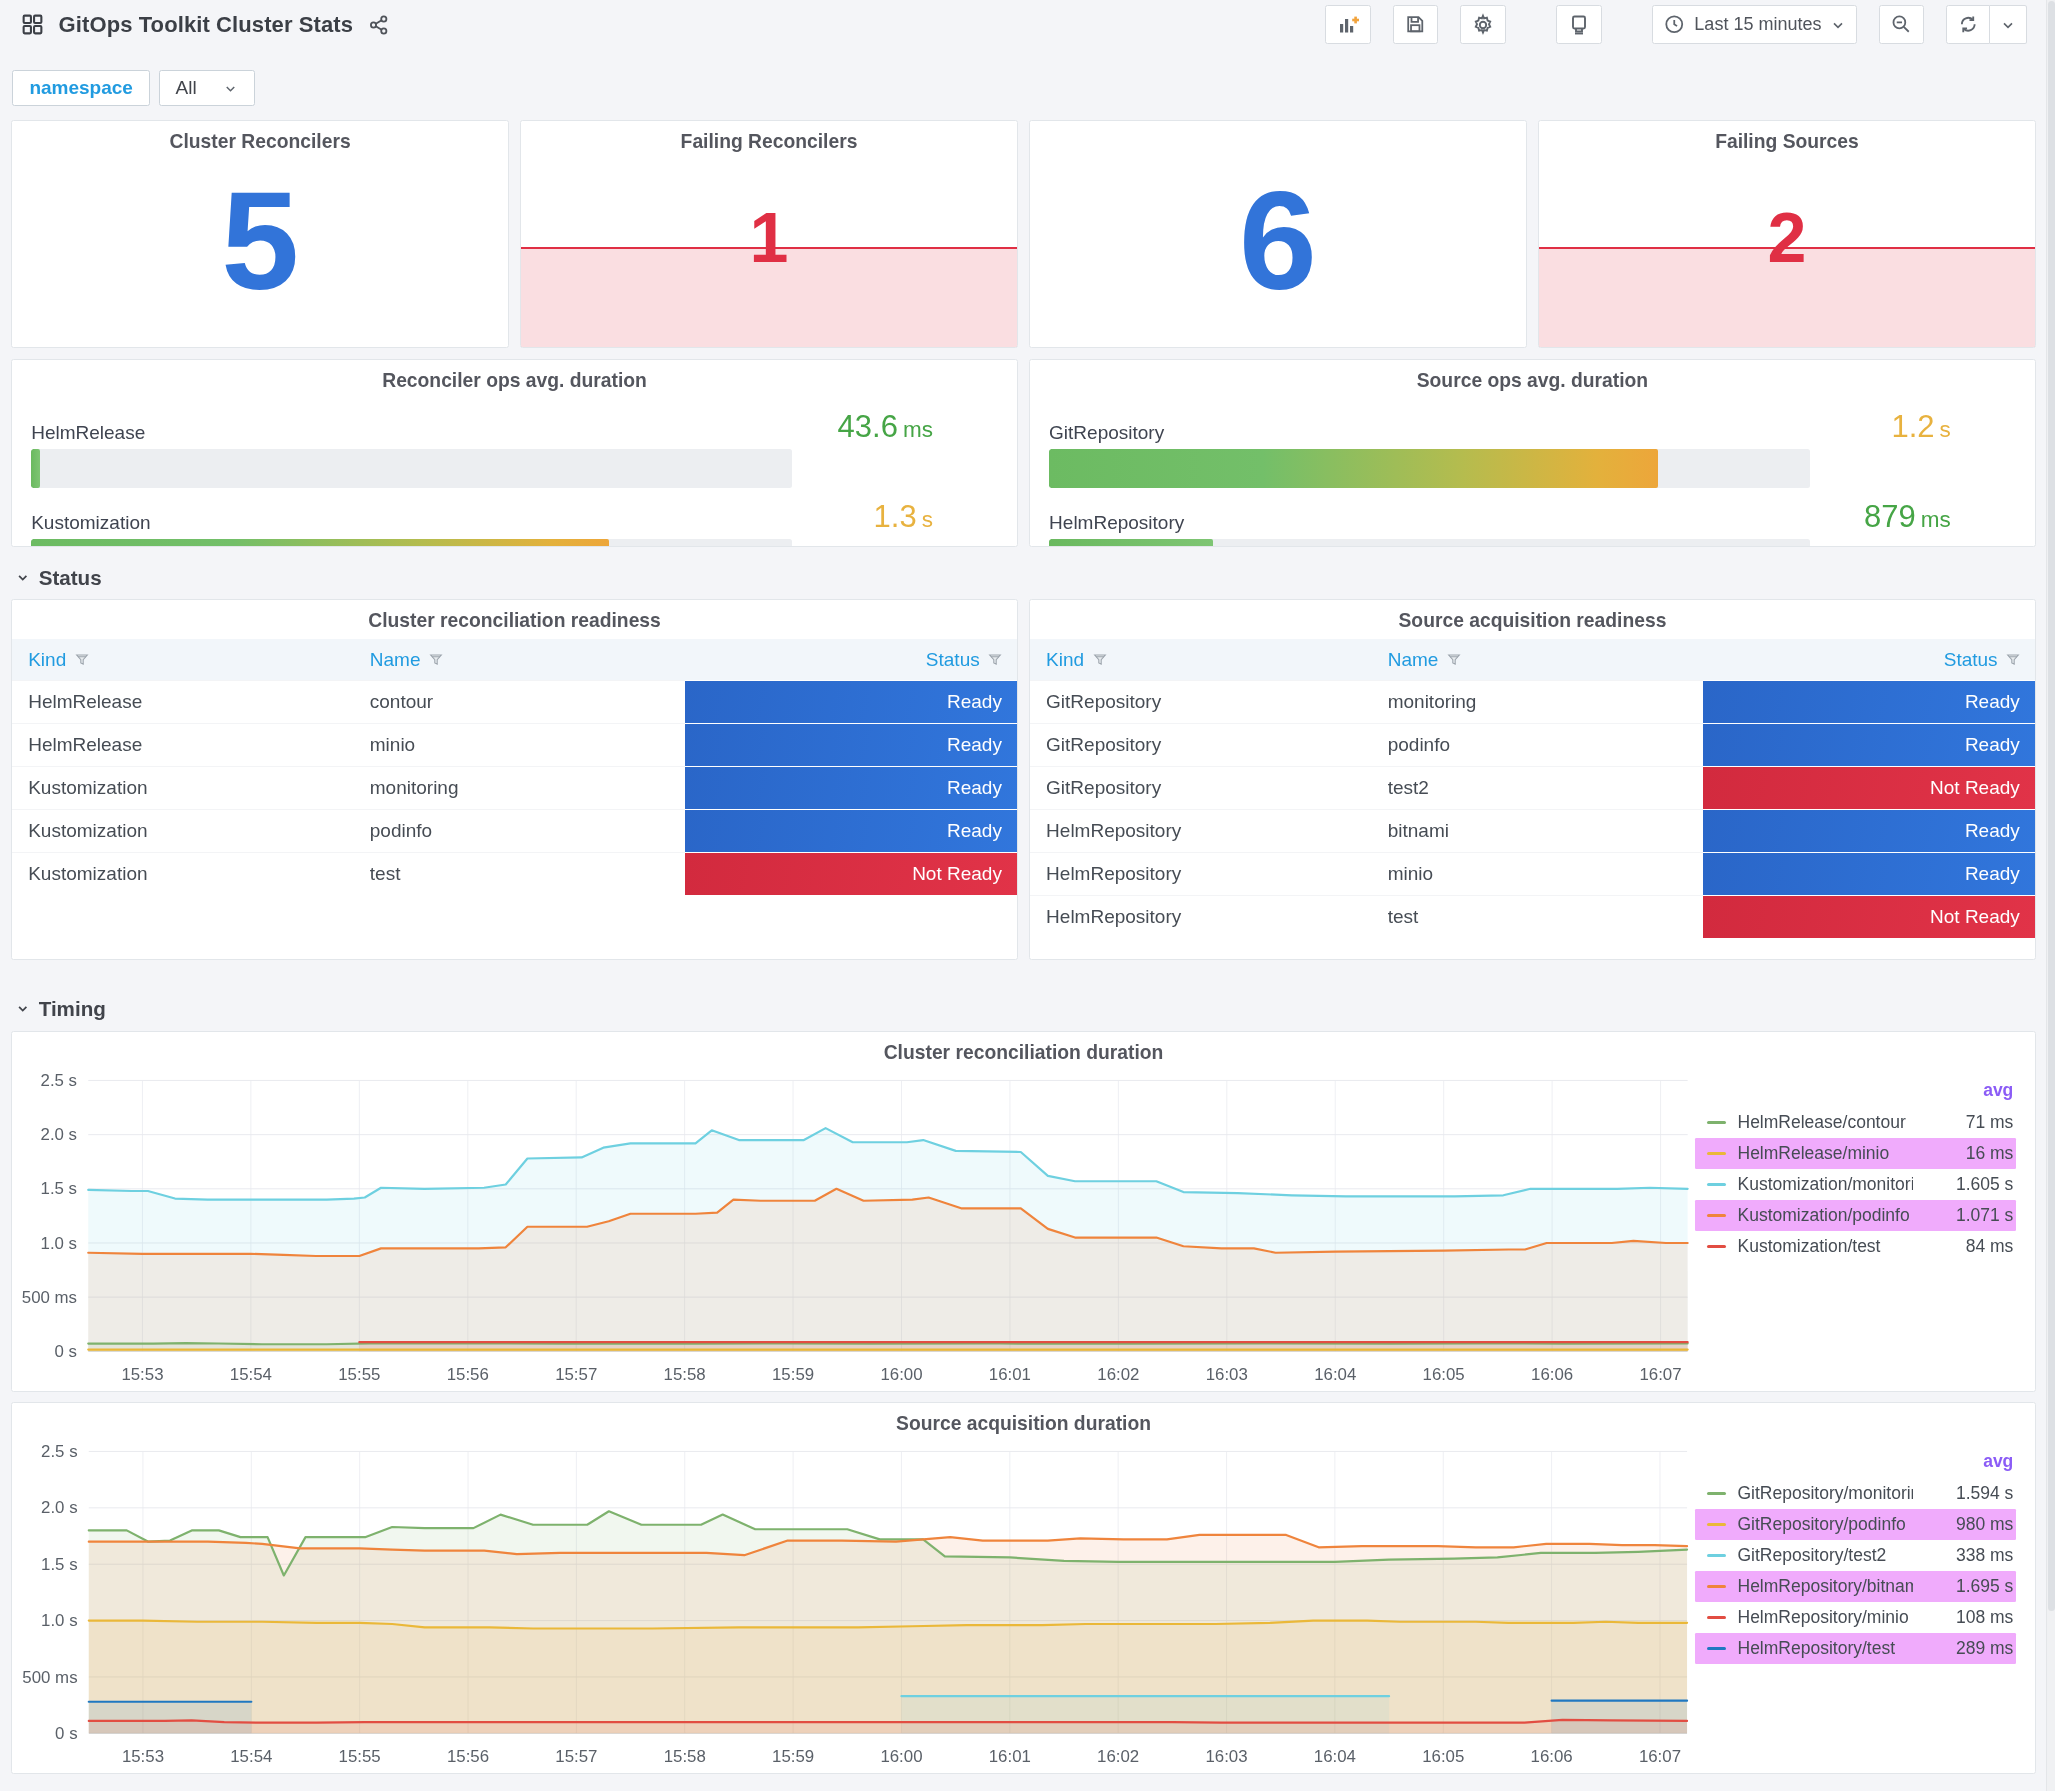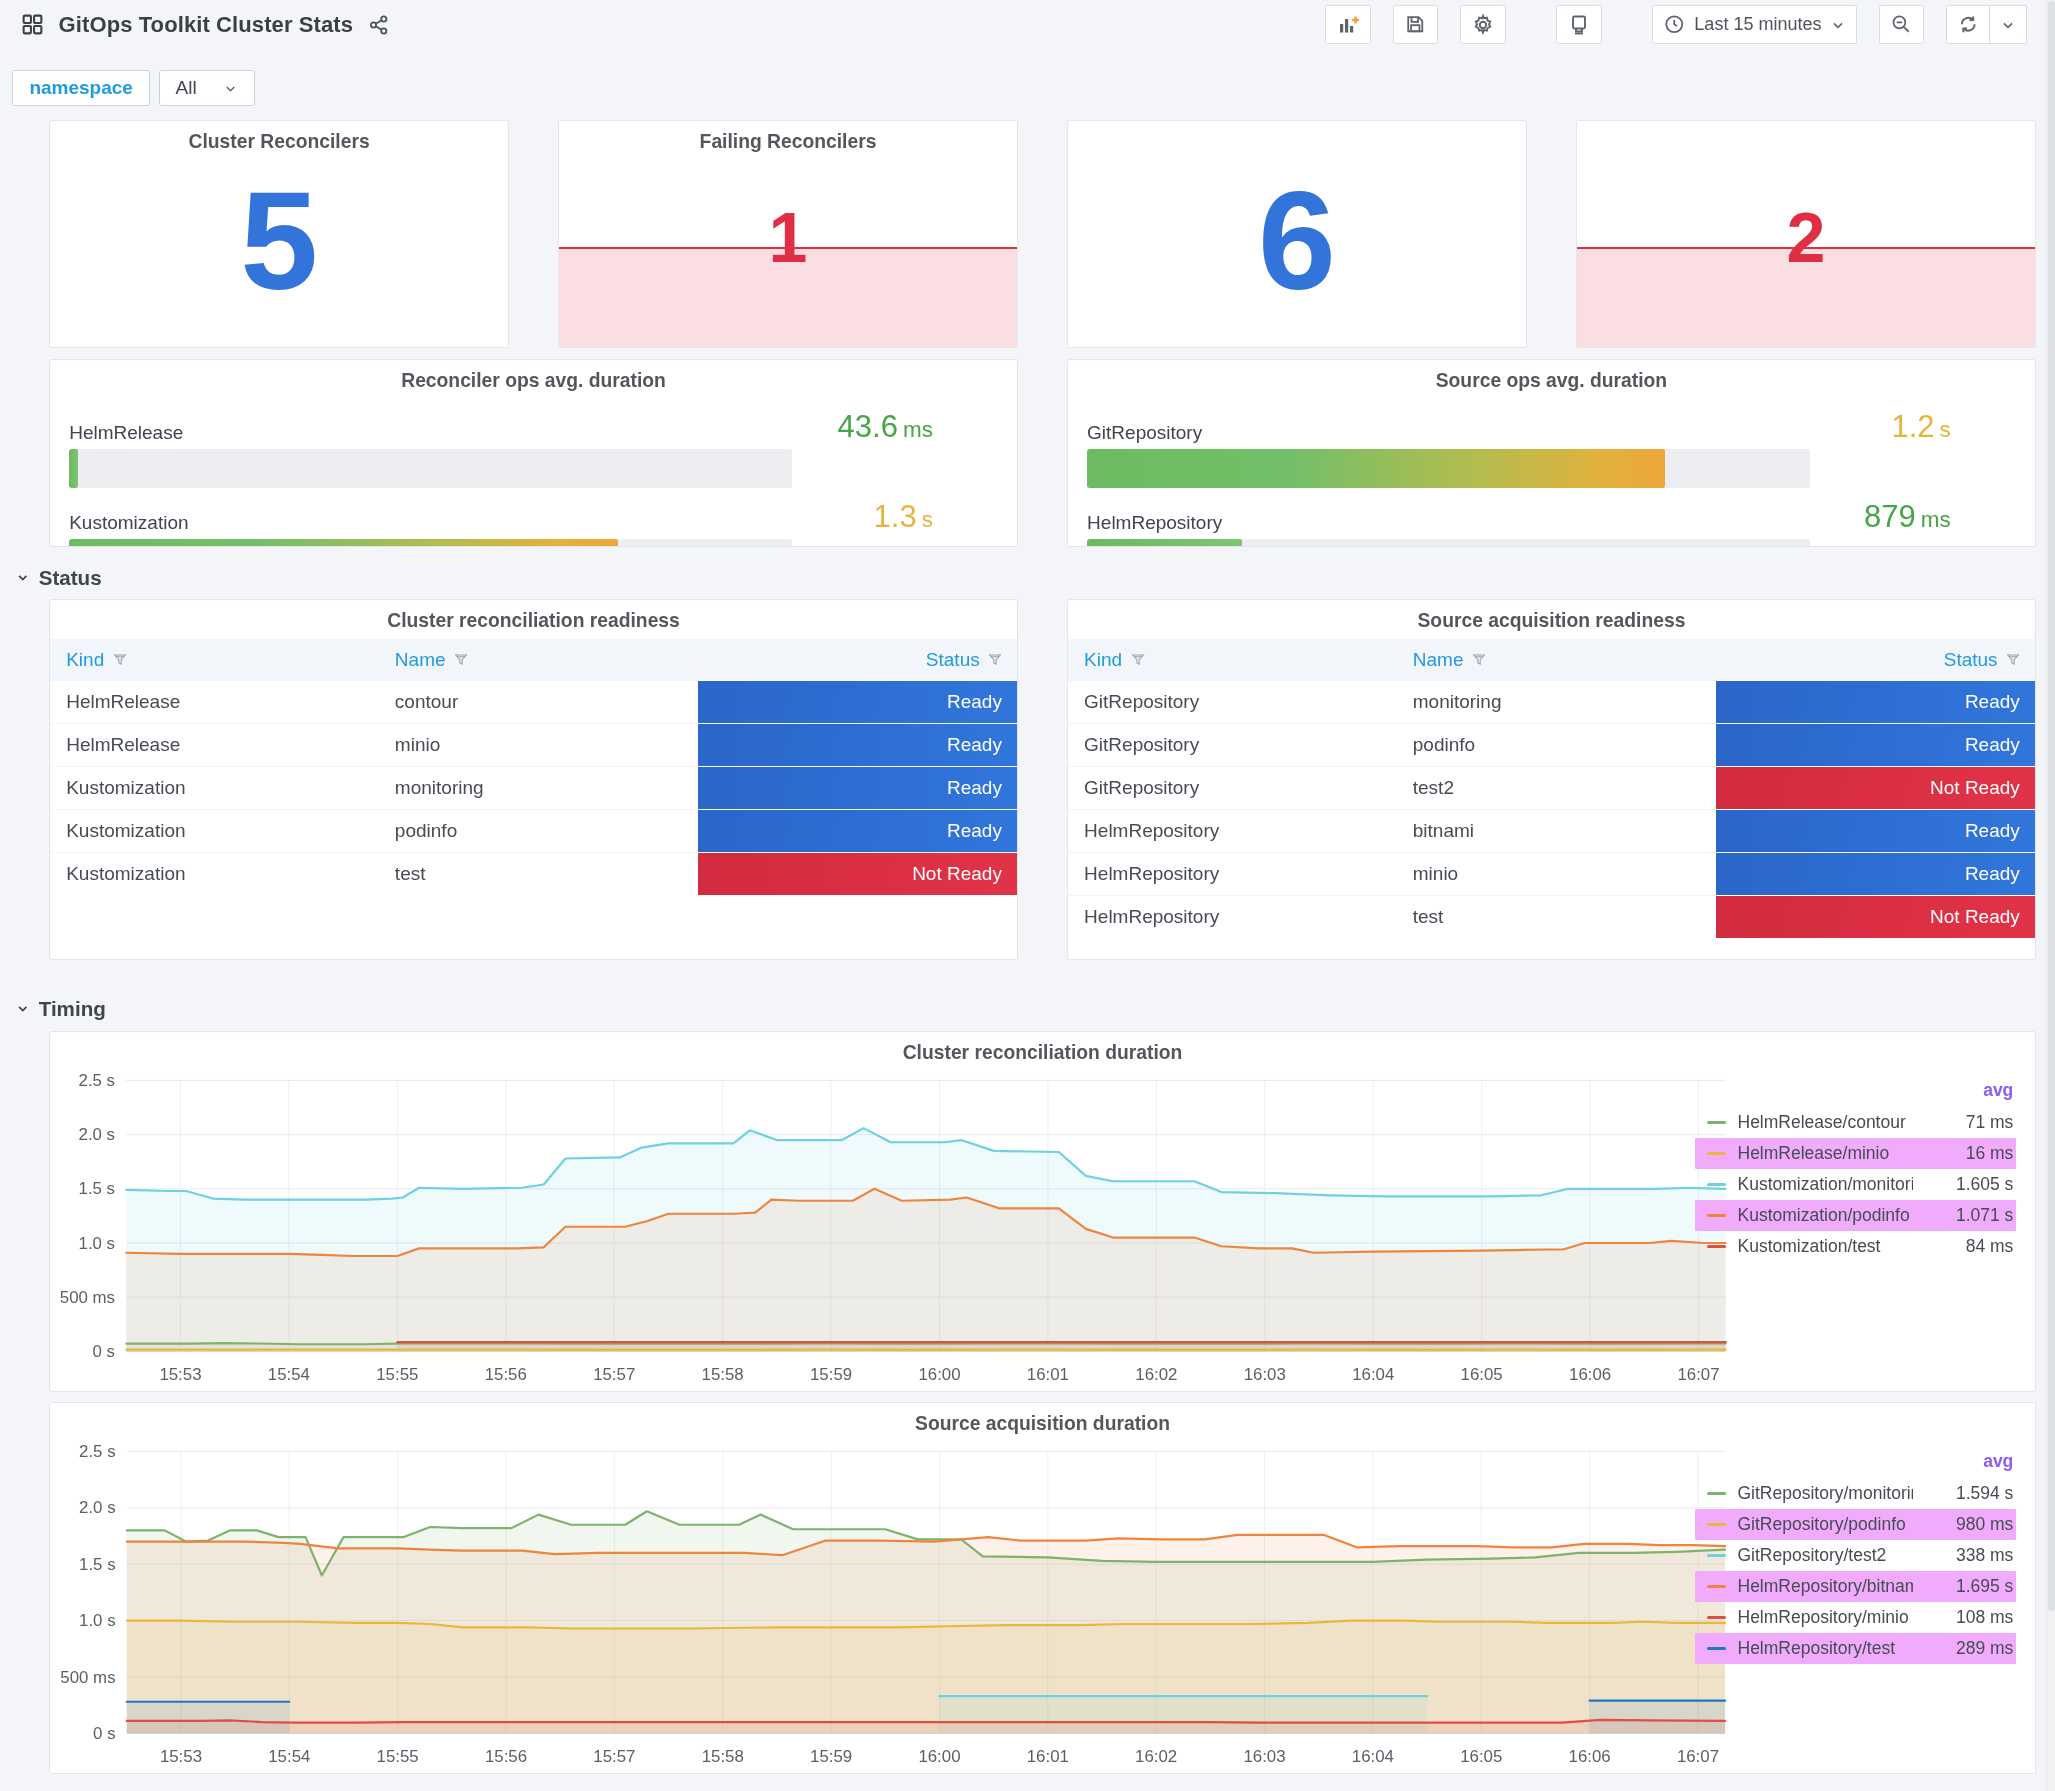--- a/index.html
+++ b/index.html
@@ -36,21 +36,21 @@
   .var-chip, .var-value {
     height:36px; background:#fff; border:1.2px solid #CBD3DA; border-radius:2.5px;
     display:flex; align-items:center; padding:0 16px; cursor:pointer;
   }
   .var-chip { color:#219BE0; font-weight:bold; font-size:19px; }
   .var-value { color:#41444B; font-size:19px; gap:26px; }
 
   
   .panel {
     background:#fff; border:1.2px solid #E2E6EA; border-radius:2.5px;
-    position:relative; overflow:hidden;margin-left:38px;
+    position:relative; overflow:hidden;
   }
   .panel-title {
     text-align:center; font-size:19.3px; font-weight:bold; color:#54565E;
     padding-top:10px; height:36px; white-space:nowrap;
   }
 
   .row-stats { display:grid; grid-template-columns:repeat(4,1fr); gap:11.2px; height:228px; }
   .stat-value {
     position:absolute; left:0; right:0; top:50%; transform:translateY(-45%);
     text-align:center; font-weight:bold; line-height:1; z-index:2;
@@ -233,20 +233,21 @@
     </div>
     <div class="panel stat-alert">
       <div class="panel-title">Failing Reconcilers</div>
       <div class="stat-spark"></div>
       <div class="stat-value">1</div>
     </div>
     <div class="panel stat-ok">
       <div class="stat-value">6</div>
     </div>
     <div class="panel stat-alert">
+      <div class="panel-title">Failing Sources</div>
       <div class="stat-spark"></div>
       <div class="stat-value">2</div>
     </div>
   </div>
 
   <div class="row-gauges">
     <div class="panel">
       <div class="panel-title">Reconciler ops avg. duration</div>
       <div class="gauge-rows">
         <div class="gauge-row">

